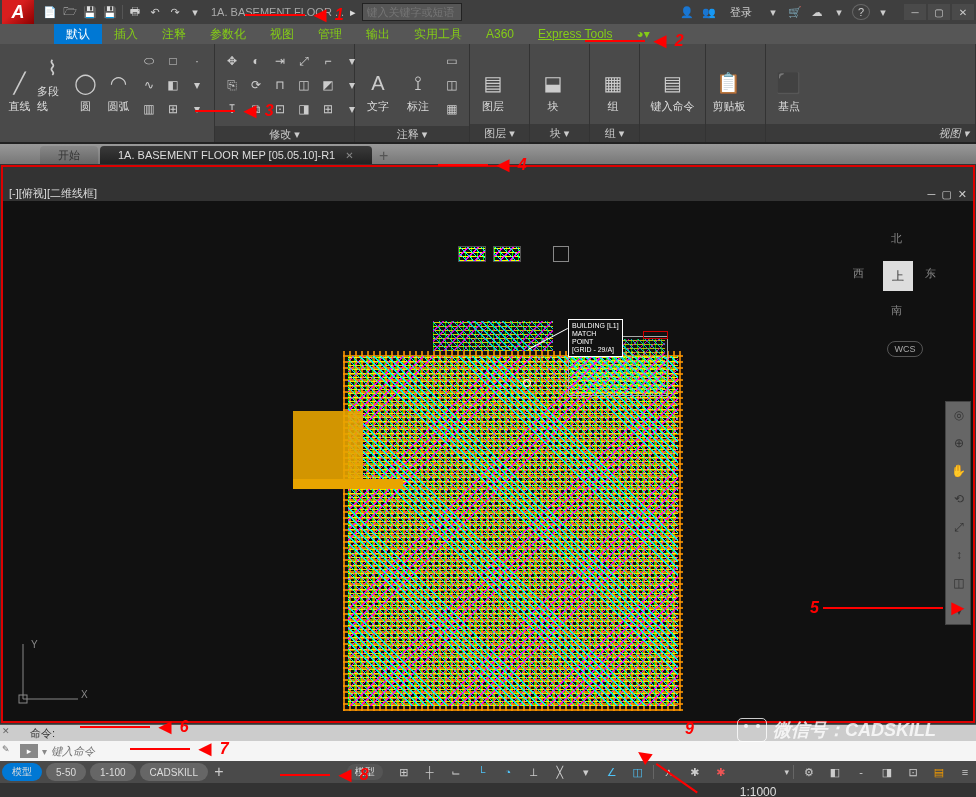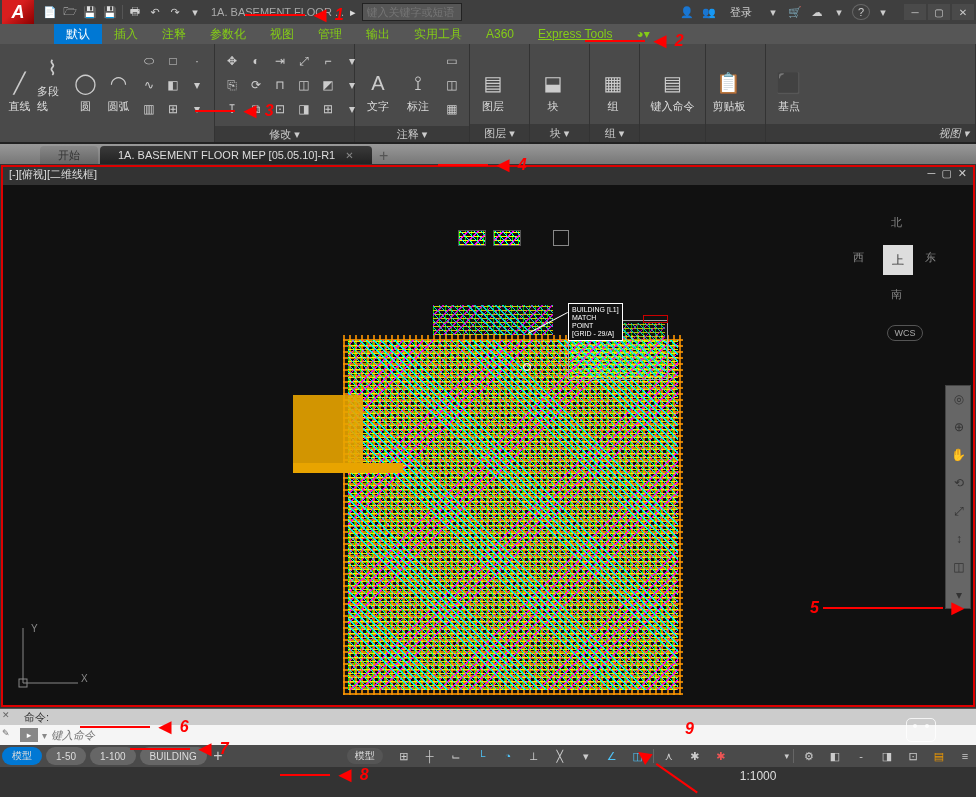--- a/index.html
+++ b/index.html
@@ -36,21 +36,21 @@
 .small-ico { width:22px; height:22px; display:flex; align-items:center; justify-content:center; color:#ccc; font-size:12px; border:1px solid transparent; }
 
 
 .filetabs { height:20px; background:linear-gradient(#999,#777); display:flex; align-items:flex-end; padding-left:40px; position:relative; }
 .filetab { height:18px; padding:0 18px; background:linear-gradient(#3a3a3a,#222); color:#ddd; font-size:11px; display:flex; align-items:center; border-radius:4px 4px 0 0; margin-right:2px; }
 .filetab.inactive { background:linear-gradient(#888,#666); color:#333; }
 .filetab-x { margin-left:10px; font-size:10px;color:#888;}
 
 
 .canvas-outer { border:2px solid #d00; margin:1px; position:relative; }
-.canvas-header { height:18px; background:#333; color:#ddd; font-size:11px; padding:0 6px; display:flex; align-items:flex-start; }
+.canvas-header { height:34px; background:#333; color:#ddd; font-size:11px; padding:0 6px; display:flex; align-items:flex-end; }
 .canvas-header .ch-right{margin-left:auto;display:flex;gap:6px;font-size:11px;color:#ccc;}
 .canvas { height:520px; background:#111; position:relative; overflow:hidden; }
 
 
 .dwg { position:absolute; }
 .dwg-frame { border:1px solid #555; }
 .call-box { position:absolute; border:1px solid #fff; padding:2px 3px; color:#fff; font-size:7px; line-height:8px; background:#111; }
 .call-line { position:absolute; border-top:1px solid #fff; transform-origin:left; }
 
 .compass { position:absolute; top:30px; right:30px; width:90px; height:90px; color:#888; font-size:11px; }
@@ -378,35 +378,35 @@
       </svg>
       <span style="position:absolute;top:0;left:18px;">Y</span>
       <span style="position:absolute;top:50px;left:68px;">X</span>
     </div>
   </div>
 </div>
 
 <div class="cmd-area">
   <div class="cmd-hist">
     <span class="xbtn">✕</span>
-    <span style="margin-left:18px;">命令:</span>
+    <span style="margin-left:24px;">命令:</span>
   </div>
   <div class="cmd-line">
     <span class="xbtn">✎</span>
     <div class="cmd-prompt">▸</div>
     <span style="color:#888;font-size:10px;">▾</span>
     <input class="cmd-input" placeholder="键入命令" style="">
   </div>
 </div>
 
 <div class="bottom-row">
   <div class="layout-tab active">模型</div>
-  <div class="layout-tab">1-50</div>
+  <div class="layout-tab">5-50</div>
   <div class="layout-tab">1-100</div>
-  <div class="layout-tab">BUILDING</div>
+  <div class="layout-tab">CADSKILL</div>
   <div class="layout-add">+</div>
 
   <div class="status">
     <div class="model-pill">模型</div>
     <div class="stat-btn">⊞</div>
     <div class="stat-btn">┼</div>
     <div class="stat-btn">⌙</div>
     <div class="stat-btn blue">└</div>
     <div class="stat-btn blue">◔</div>
     <div class="stat-btn">⟂</div>
@@ -439,13 +439,14 @@
 <div class="ann-arrow" style="top:714px;left:80px;"><div class="ann-line" style="width:70px;"></div>◄<span class="ann-num">6</span></div>
 <div class="ann-arrow" style="top:736px;left:130px;"><div class="ann-line" style="width:60px;"></div>◄<span class="ann-num">7</span></div>
 <div class="ann-arrow" style="top:762px;left:280px;"><div class="ann-line" style="width:50px;"></div>◄<span class="ann-num">8</span></div>
 <div class="ann-arrow" style="top:736px;left:635px;transform:rotate(35deg);transform-origin:left;">◄<div class="ann-line" style="width:50px;"></div></div>
 <div class="ann-arrow" style="top:720px;left:685px;">
     <span class="ann-num">9</span>
   </div>
 
 <div class="watermark">
   <div class="wm-ico"></div>
+  <span>微信号：CADSKILL</span>
 </div>
 
 </body></html>

